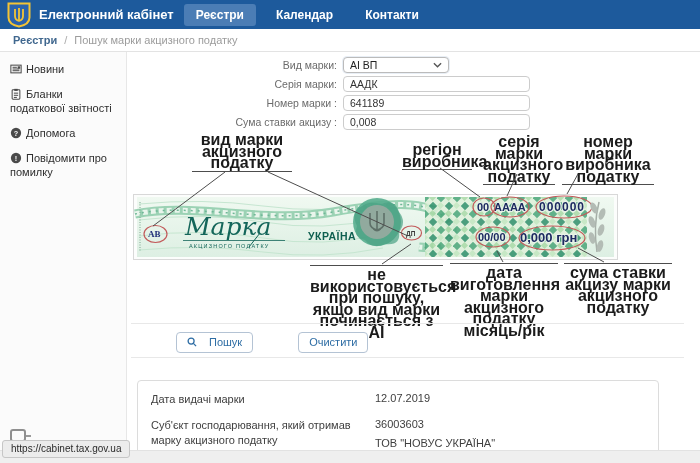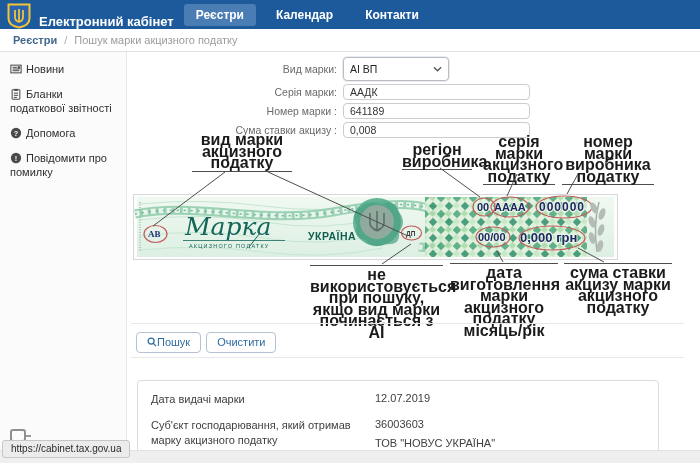--- a/index.html
+++ b/index.html
@@ -1,20 +1,20 @@
 <!DOCTYPE html>
 <html><head>
 <meta charset="utf-8">
 <style>
   * { margin:0; padding:0; box-sizing:border-box; }
   body { font-family:"Liberation Sans", sans-serif; background:#fff; }
   .app { position:relative; width:700px; height:463px; background:#fff; overflow:hidden; }
 
   
-  .header { position:absolute; top:0; left:0; right:0; height:29px; background:#1d5a9c; display:flex; align-items:flex-end; color:#fff; z-index:5; }
+  .header { position:absolute; top:0; left:0; right:0; height:29px; background:#1d5a9c; display:flex; align-items:center; color:#fff; z-index:5; }
   .logo { width:24px; height:26px; margin-left:7px; flex:0 0 auto; cursor:pointer; }
   .brand { font-size:13px; font-weight:bold; margin-left:8px; white-space:nowrap; }
   .nav { display:flex; margin-left:10px; height:29px; align-items:center; }
   .nav-item { font-size:12px; font-weight:bold; color:#fff; padding:4px 12px; margin-right:8px; border-radius:3px; cursor:pointer; white-space:nowrap; }
   .nav-item.active { background:#4b7db5; }
 
   
   .breadcrumb { position:absolute; top:29px; left:0; right:0; height:23px; background:#fff; border-bottom:1px solid #e3e3e3; display:flex; align-items:center; padding-left:13px; font-size:11px; }
   .bc-link { color:#41688f; font-weight:bold; cursor:pointer; }
   .bc-sep { color:#aaa; margin:0 7px; }
@@ -27,36 +27,36 @@
   .side-icon svg { width:12px; height:12px; display:block; }
 
   
   .main { position:absolute; left:127px; top:52px; right:0; bottom:0; background:#fff; }
 
   
   .form { position:absolute; top:5px; left:0; }
   .frow { display:flex; align-items:center; margin-bottom:3px; }
   .flabel { width:216px; text-align:right; font-size:10.5px; color:#6b6b6b; padding-right:6px; }
   .finput { width:187px; height:16px; border:1px solid #ccc; border-radius:4px; font-size:10.5px; color:#333; padding:0 6px; font-family:"Liberation Sans",sans-serif; background:#fff; }
-  .fselect { width:106px; height:24px; border:1px solid #bbb; border-radius:4px; font-size:10.5px; color:#222; padding:0 6px; background:#fff; display:flex; align-items:center; justify-content:space-between; cursor:pointer; box-shadow:0 0 0 1px #e8eef5; }
+  .fselect { width:106px; height:16px; border:1px solid #bbb; border-radius:4px; font-size:10.5px; color:#222; padding:0 6px; background:#fff; display:flex; align-items:center; justify-content:space-between; cursor:pointer; box-shadow:0 0 0 1px #e8eef5; }
   .fselect .chev { color:#555; width:9px; height:6px; }
 
   
   .diagram { position:absolute; left:3px; top:78px; width:573px; height:196px; }
   .connectors { position:absolute; left:0; top:0; width:573px; height:196px; pointer-events:none; }
   .dlabel { position:absolute; font-size:16px; font-weight:bold; color:#1b1b1b; line-height:11.5px; text-align:center; }
   .dlabel.top { border-bottom:1.5px solid #4d4d4d; padding-bottom:2px; }
   .dlabel.bot { border-top:1.5px solid #4d4d4d; padding-top:3px; }
   .stamp-wrap { position:absolute; left:3px; top:64px; width:485px; height:66px; }
 
   .divider { position:absolute; left:4px; right:16px; height:1px; background:#e8e8e8; }
 
   
   .actions { position:absolute; left:9px; top:280px; display:flex; gap:5px; }
-  .btn { display:flex; align-items:center; gap:0; background:#fff; border:1px solid #b4c3d4; border-radius:4px; color:#2e6da4; font-size:11px; padding:3px 10px 4px; cursor:pointer; font-family:"Liberation Sans",sans-serif; }
+  .btn { display:flex; align-items:center; gap:12px; background:#fff; border:1px solid #b4c3d4; border-radius:4px; color:#2e6da4; font-size:11px; padding:3px 10px 4px; cursor:pointer; font-family:"Liberation Sans",sans-serif;margin-left:40px; }
   .btn svg { width:10px; height:10px; }
 
   
   .results { position:absolute; left:10px; top:328px; width:522px; border:1px solid #dcdcdc; border-radius:4px; padding:11px 13px; font-size:11px; color:#404040; }
   .rrow { display:grid; grid-template-columns:204px 1fr; column-gap:13px; margin-bottom:7px;gap:20px; }
   .rlabel { line-height:15px; }
   .rvals div { margin-bottom:6px; line-height:13px; }
 
   
   .footstrip { position:absolute; left:0; right:0; bottom:0; height:13px; background:#efefef; border-top:1px solid #e2e2e2; z-index:6; }

